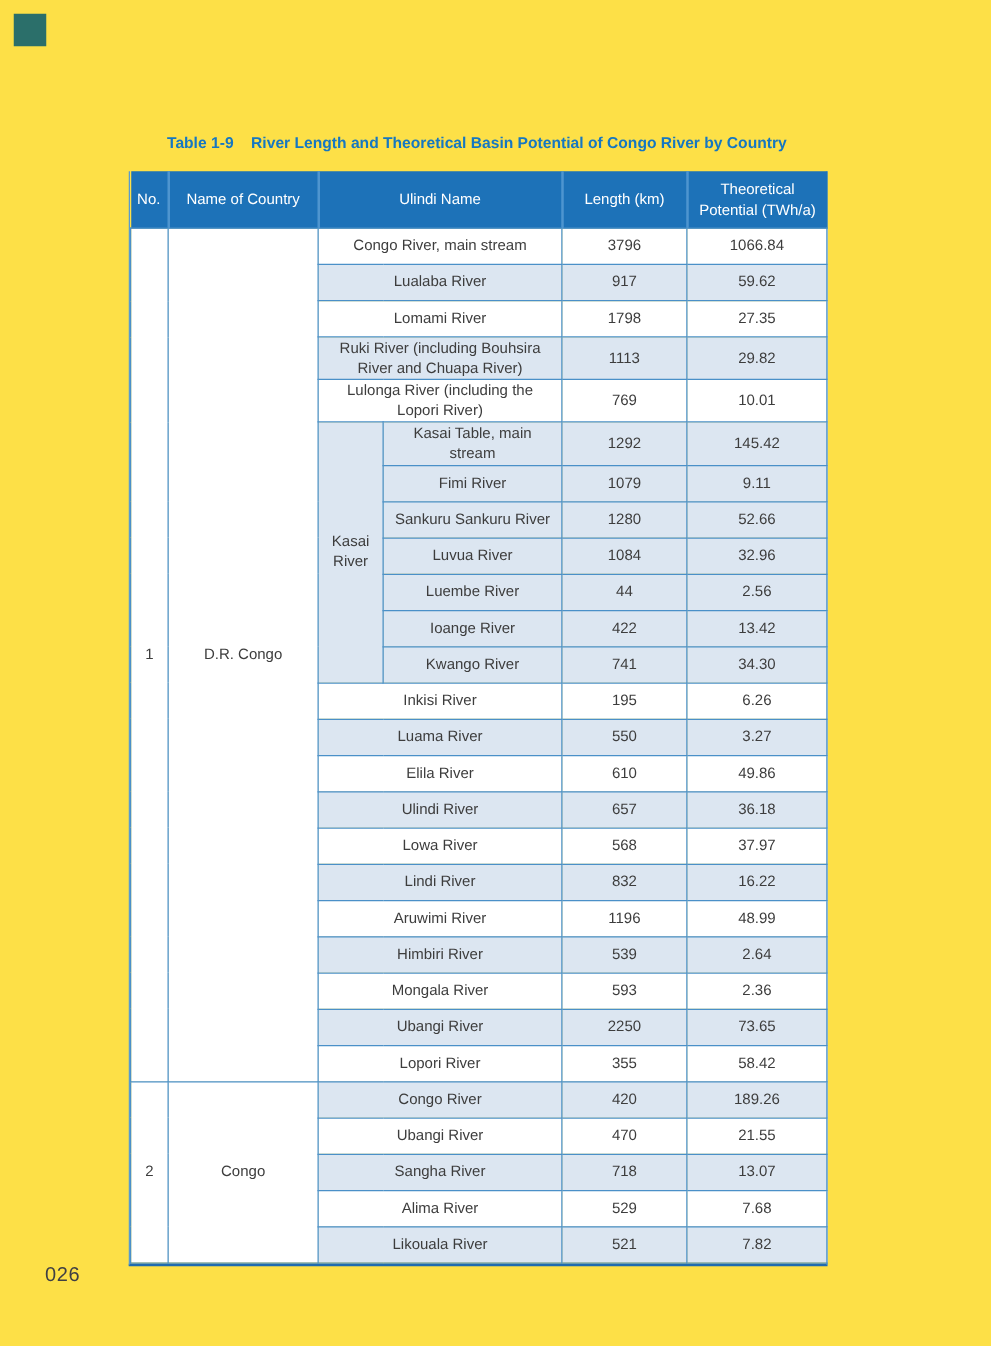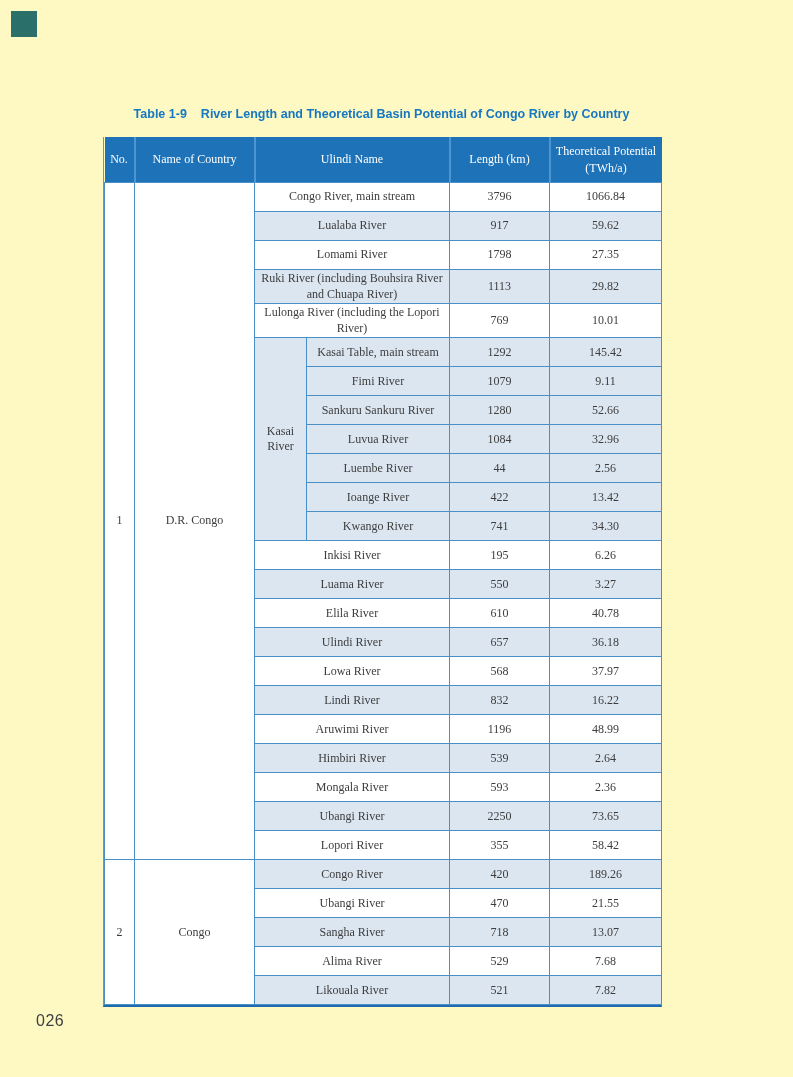--- a/index.html
+++ b/index.html
@@ -1,19 +1,19 @@
 <!DOCTYPE html>
 <html><head>
 <meta charset="utf-8">
 <style>
   html,body{margin:0;padding:0;background:#ffffff;}
   .page{
     position:relative;
     width:793px;height:1077px;
-    background:#fef9c3;
+    background:#fde047;
     font-family:"Liberation Sans","DejaVu Sans",sans-serif;
     color:#3d3d3d;
     overflow:hidden;
   }
   .corner-square{
     position:absolute;left:11px;top:11px;
     width:26px;height:26px;
     background:#2b6f6a;
   }
   .table-title{
@@ -21,21 +21,20 @@
     text-align:center;
     font-size:12.5px;font-weight:bold;color:#1577c2;
     white-space:nowrap;
   }
   .table-title .tlabel{margin-right:14px;}
   .table-frame{
     position:absolute;left:103px;top:137px;width:557px;
     border-left:1px solid #5a9bd0;
     border-right:1px solid #5a9bd0;
     border-bottom:2px solid #1f6bb0;
-    font-family:Liberation Serif, serif;
   }
   table.data{
     border-collapse:collapse;
     table-layout:fixed;
     width:557px;
     font-size:12px;
   }
   table.data th{
     background:#1d72b8;color:#ffffff;font-weight:normal;
     height:41px;padding:2px 4px;text-align:center;vertical-align:middle;
@@ -158,21 +157,21 @@
         <td>6.26</td>
       </tr>
       <tr class="stripe">
         <td colspan="2">Luama River</td>
         <td>550</td>
         <td>3.27</td>
       </tr>
       <tr>
         <td colspan="2">Elila River</td>
         <td>610</td>
-        <td>40.78</td>
+        <td>49.86</td>
       </tr>
       <tr class="stripe">
         <td colspan="2">Ulindi River</td>
         <td>657</td>
         <td>36.18</td>
       </tr>
       <tr>
         <td colspan="2">Lowa River</td>
         <td>568</td>
         <td>37.97</td>

